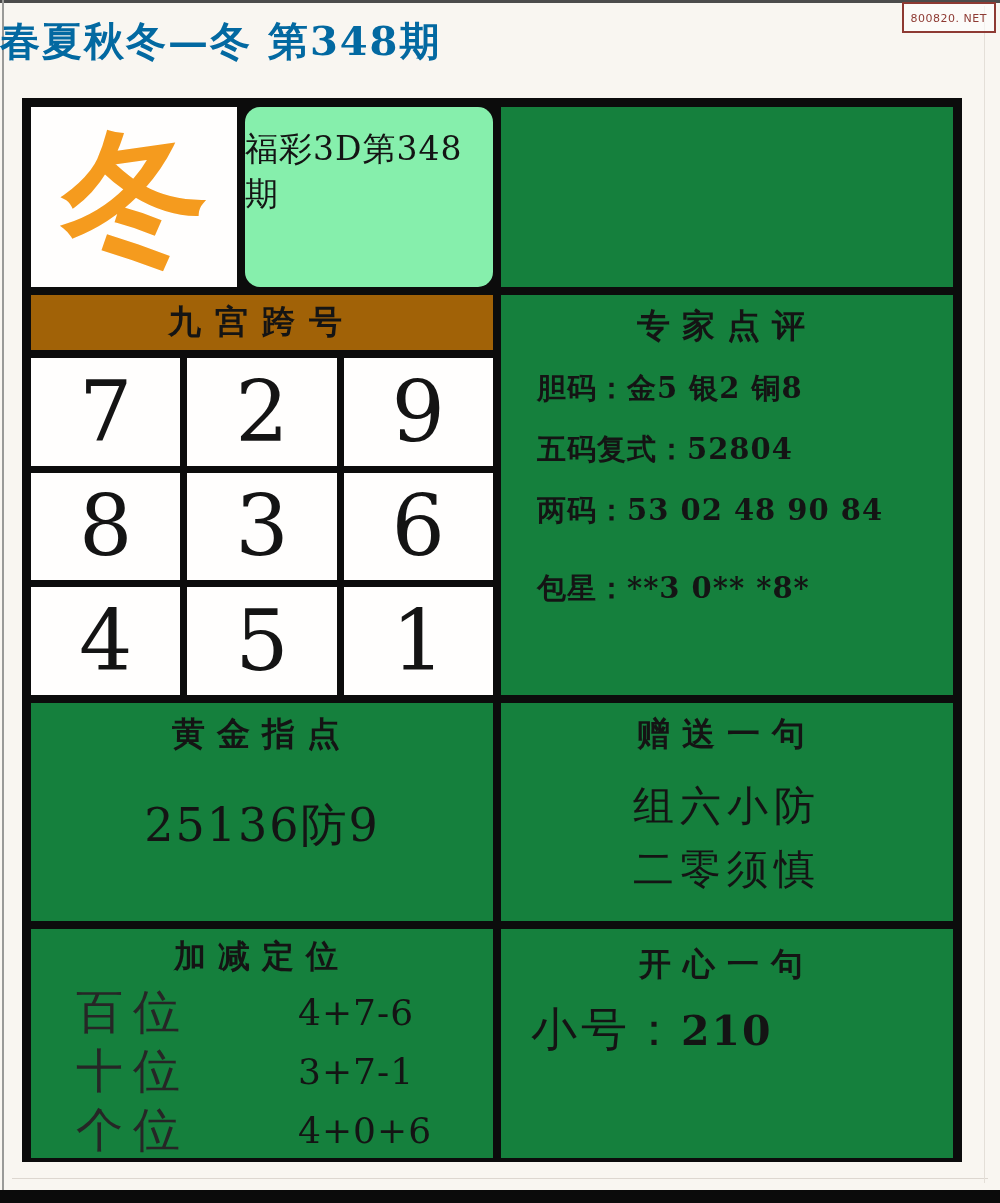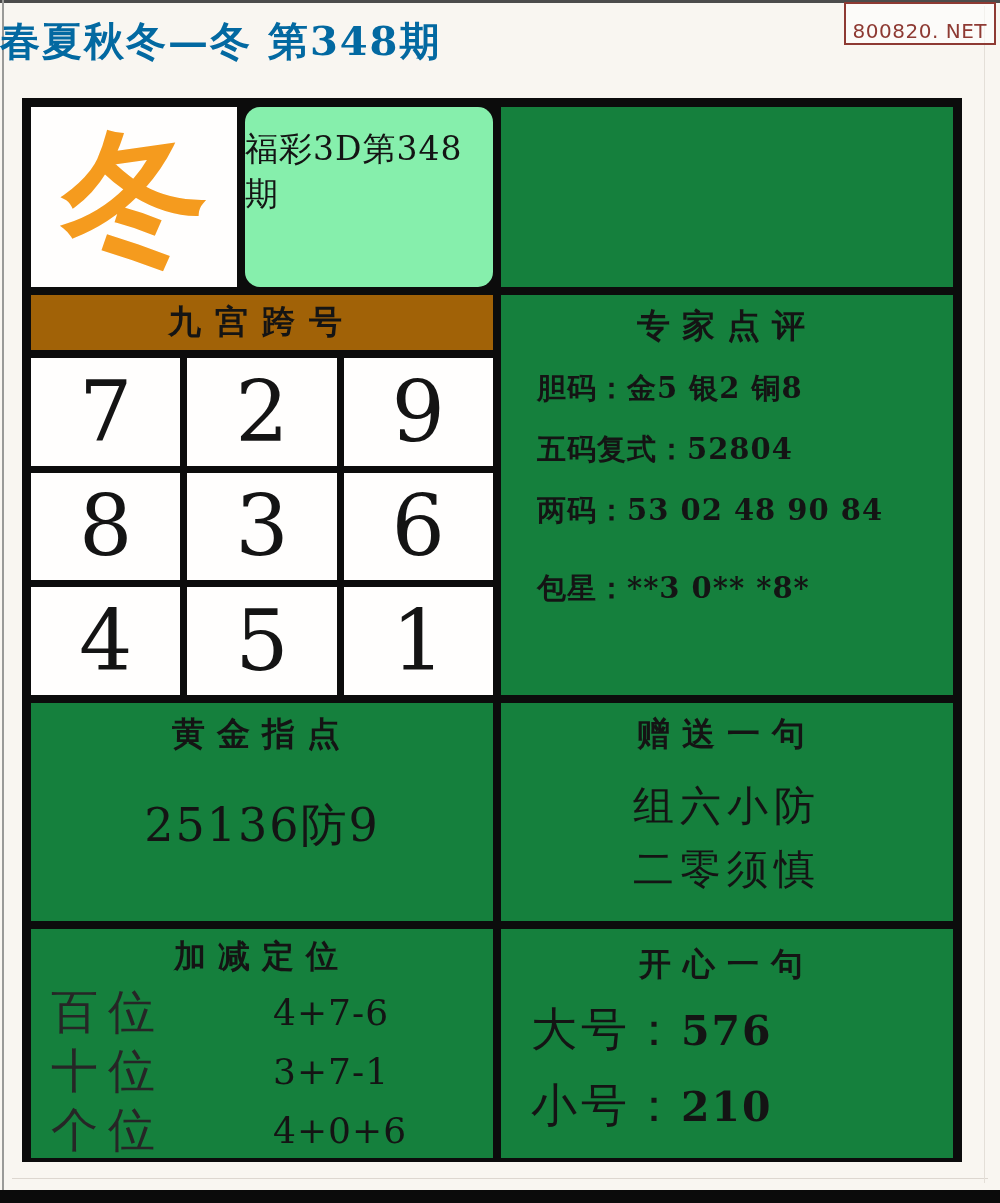--- a/index.html
+++ b/index.html
@@ -13,21 +13,21 @@
   .edge-top    { position:absolute; top:0; left:0; right:0; height:3px; background:#4c4c4c; }
   .edge-left   { position:absolute; left:2px; top:0; bottom:0; width:2px; background:#9a9a98; }
   .edge-bottom { position:absolute; bottom:0; left:0; right:0; height:13px; background:#0b0b0b; }
   .faint-h     { position:absolute; left:12px; right:12px; bottom:24px; height:1px; background:#ddd7d0; }
   .faint-v     { position:absolute; right:15px; top:6px; bottom:20px; width:1px; background:#e4dfd8; }
 
   .watermark {
     position:absolute; top:2px; right:4px;
     border:2px solid #8e3a33; color:#8e3a33;
     font-family:"DejaVu Sans","Liberation Sans",sans-serif;
-    font-size:20px; line-height:22px; padding:16px 7px 1px 7px;
+    font-size:11px; line-height:22px; padding:4px 7px 1px 7px;
     background:rgba(255,255,255,.55); letter-spacing:.5px;
   }
 
   .title {
     position:absolute; top:14px; left:0; width:880px;
     text-align:left; font-size:40px; font-weight:700;
     letter-spacing:2px; color:#0369a1; white-space:nowrap;
   }
 
   
@@ -69,21 +69,21 @@
   .expert-line.spaced { margin-top:17px; }
 
   
   .golden-value { margin-top:38px; text-align:center; font-size:46px; letter-spacing:2px; }
 
   
   .gift-lines { margin-top:22px; display:flex; flex-direction:column; gap:8px;
                 text-align:center; font-size:41px; letter-spacing:6px; }
 
   
-  .pos-rows { margin-top:2px; padding-left:20px; }
+  .pos-rows { margin-top:2px; padding-left:45px; }
   .pos-row { display:grid; grid-template-columns:222px auto; align-items:center; height:59px; }
   .pos-label { font-size:47px; letter-spacing:10px; color:#262626; }
   .pos-formula { font-size:36px; letter-spacing:1px; }
 
   
   .happy-rows { margin-top:12px; padding-left:30px; display:flex; flex-direction:column; gap:14px; }
   .happy-row { display:flex; align-items:baseline; }
   .happy-label { font-size:46px; letter-spacing:4px; }
   .happy-value { font-size:41px; font-weight:700; letter-spacing:2px; }
 </style>
@@ -165,24 +165,20 @@
           <span class="pos-label">个位</span>
           <span class="pos-formula">4+0+6</span>
         </div>
       </div>
     </div>
 
     <div class="cell">
       <div class="sec-header" style="padding-top:14px; font-size:32px;">开心一句</div>
       <div class="happy-rows">
         <div class="happy-row">
-          <span class="happy-label">大号：</span>
-          <span class="happy-value">576</span>
-        </div>
-        <div class="happy-row">
           <span class="happy-label">小号：</span>
           <span class="happy-value">210</span>
         </div>
       </div>
     </div>
 
   </div>
 </div>
 
 </body></html>

